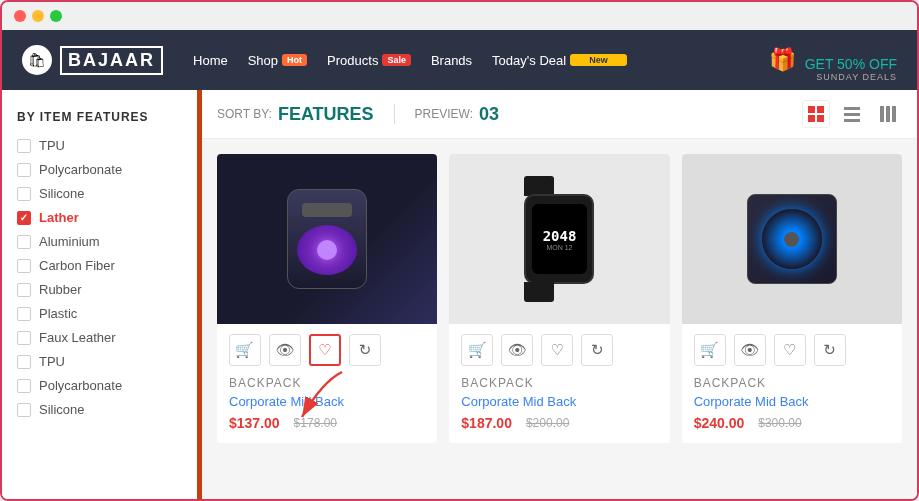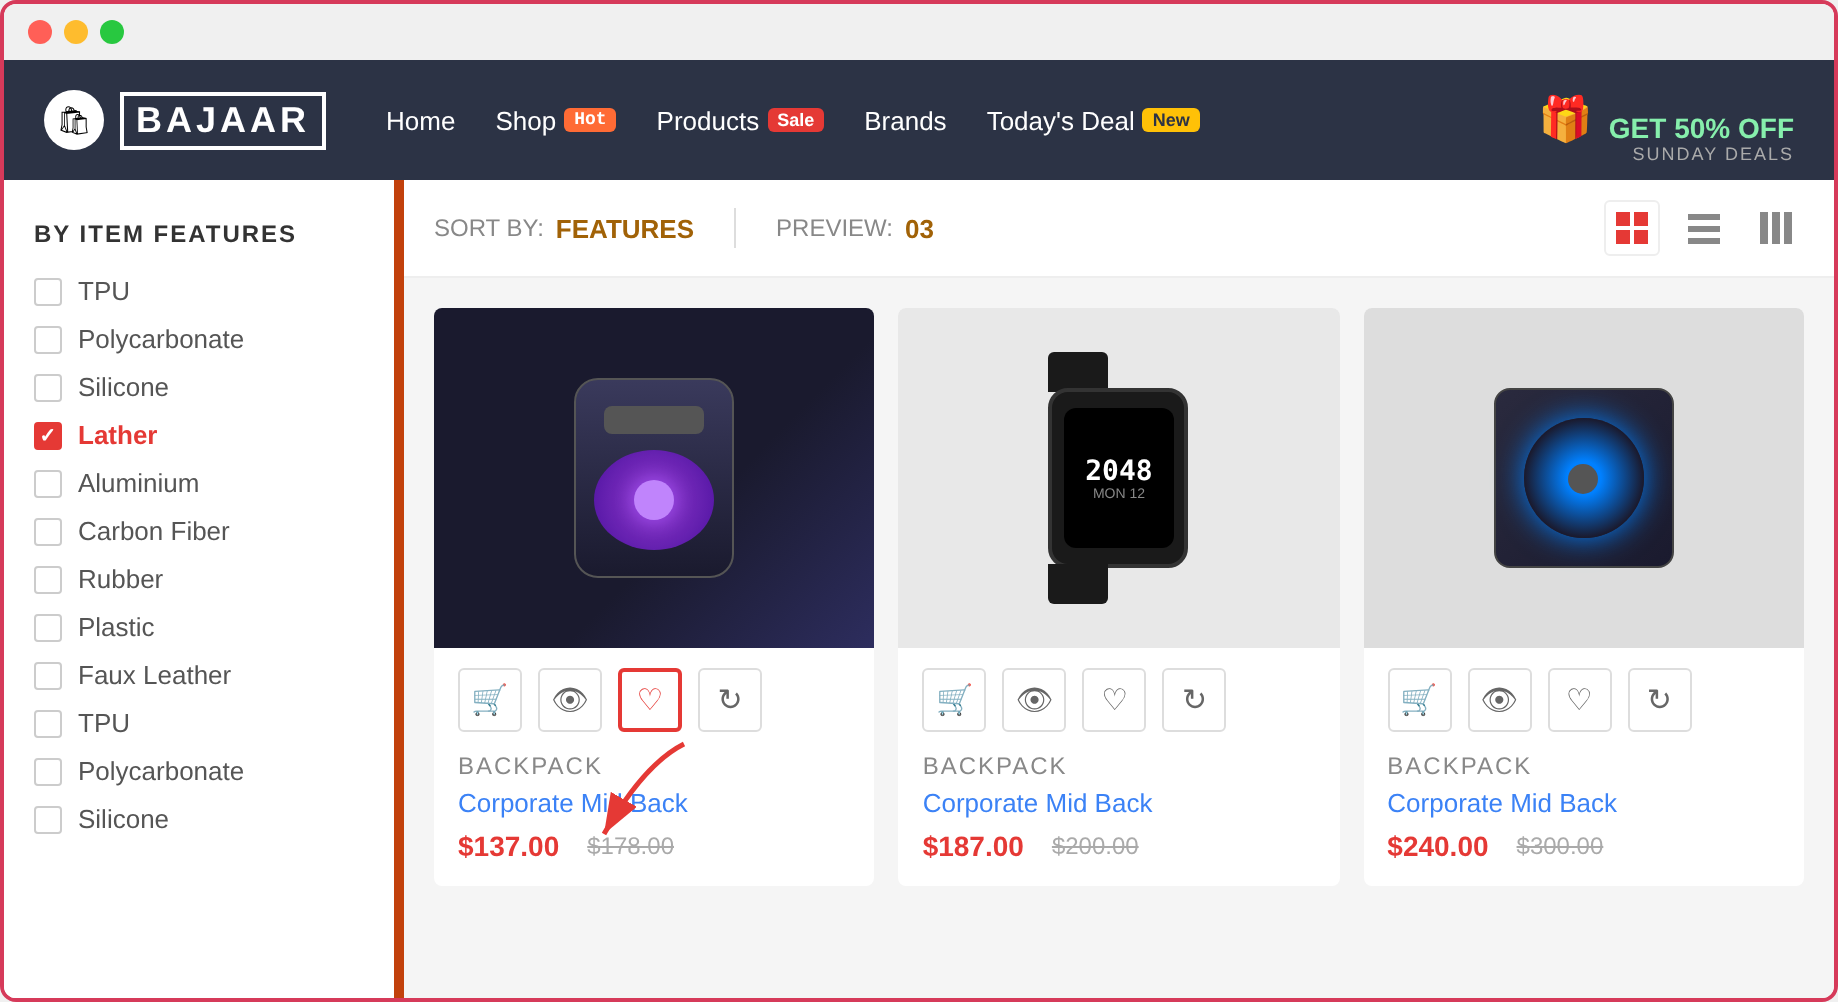--- a/index.html
+++ b/index.html
@@ -87,47 +87,47 @@
       align-items: center;
       gap: 4px;
     }
     .badge {
       font-size: 9px;
       padding: 1px 5px;
       border-radius: 3px;
       font-weight: bold;
       color: #fff;
     }
-    .badge-hot { background: #ff6b35; font-family: Liberation Mono, monospace; }
+    .badge-hot { background: #ff6b35; }
     .badge-sale { background: #e53935; }
     .badge-new { background: #4caf50; }
     .nav-deal-badge {
       background: #ffc107;
       color: #2c3345;
       font-size: 9px;
-      padding: 1px 5px;
+      padding: 1px 19px;
       border-radius: 3px;
       font-weight: bold;
     }
     .nav-right {
       display: flex;
       align-items: center;
       gap: 8px;
       color: #fff;
     }
     .gift-box {
       font-size: 22px;
     }
     .promo-text {
       text-align: right;
     }
     .promo-title {
-      color: #86efac;
+      color: #14b8a6;
       font-size: 14px;
-      font-weight: bold;
+      font-weight: normal;
       margin-top: 18px;
     }
     .promo-sub {
       color: #aaa;
       font-size: 9px;
       letter-spacing: 1px;
     }
     
     .main-layout {
       display: flex;
@@ -197,23 +197,23 @@
       display: flex;
       align-items: center;
       gap: 6px;
       margin-right: 20px;
     }
     .sort-label {
       font-size: 12px;
       color: #888;
     }
     .sort-value {
-      font-size: 13px;
+      font-size: 18px;
       font-weight: bold;
-      color: #a16207;
+      color: #0f766e;
     }
     .sort-divider {
       width: 1px;
       height: 20px;
       background: #ddd;
       margin-right: 20px;
     }
     .view-icons {
       margin-left: auto;
       display: flex;

